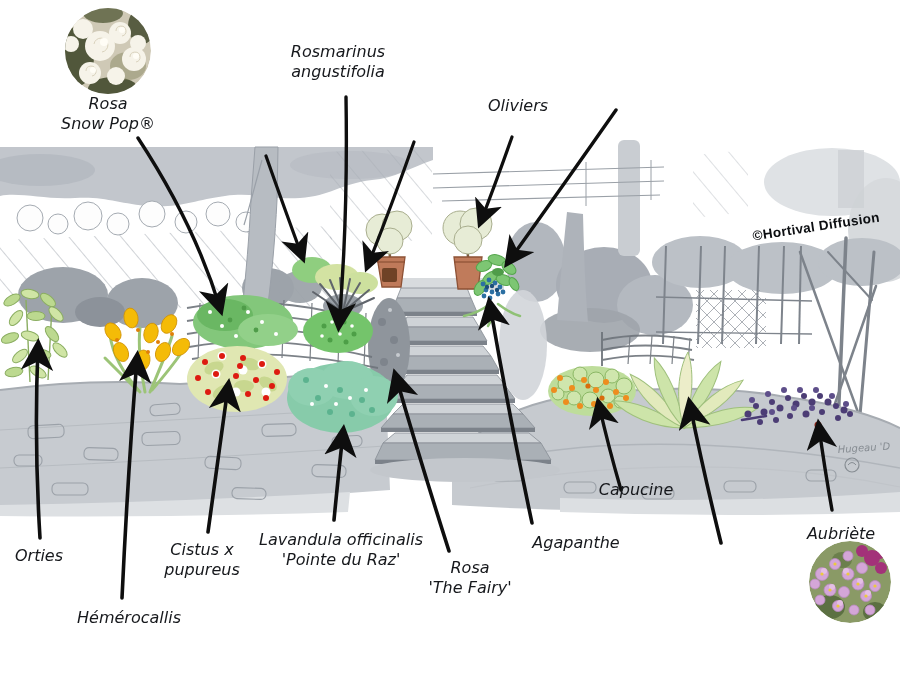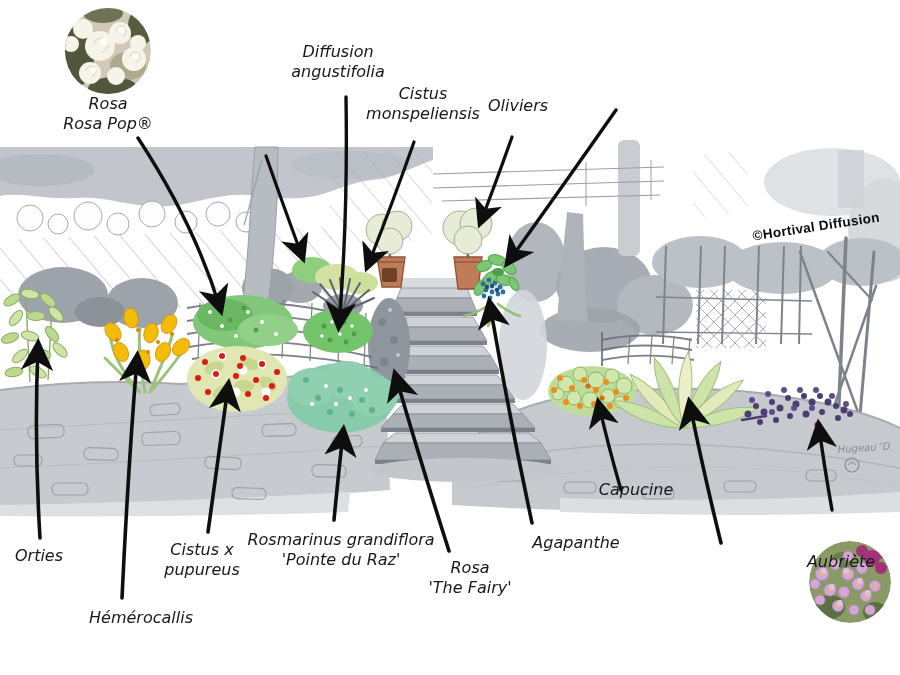--- a/index.html
+++ b/index.html
@@ -614,58 +614,54 @@
           <circle cx="866" cy="596" r="1.6"></circle>
           <circle cx="838" cy="606" r="1.6"></circle>
       <circle cx="835" cy="564" r="1.6"></circle>
           <circle cx="875" cy="586" r="1.6"></circle>
     </g>
   </g>
 </svg>
 
 <div class="plant-label" style="left:108px;top:94px">
   <div>Rosa</div>
-      <div>Rosa Pop®</div>
+      <div>Snow Pop®</div>
 </div>
 <div class="plant-label" style="left:247px;top:108px">
 </div>
 <div class="plant-label" style="left:338px;top:42px">
-  <div>Diffusion</div>
+  <div>Rosmarinus</div>
       <div>angustifolia</div>
-</div>
-<div class="plant-label" style="left:423px;top:84px">
-  <div>Cistus</div>
-      <div>monspeliensis</div>
 </div>
 <div class="plant-label" style="left:518px;top:96px">
   <div>Oliviers</div>
 </div>
 <div class="plant-label" style="left:39px;top:546px">
   <div>Orties</div>
 </div>
-<div class="plant-label" style="left:141px;top:608px">
+<div class="plant-label" style="left:129px;top:608px">
   <div>Hémérocallis</div>
 </div>
 <div class="plant-label" style="left:202px;top:540px">
   <div>Cistus x</div>
       <div>pupureus</div>
 </div>
 <div class="plant-label" style="left:341px;top:530px">
-  <div>Rosmarinus grandiflora</div>
+  <div>Lavandula officinalis</div>
       <div>'Pointe du Raz'</div>
 </div>
 <div class="plant-label" style="left:470px;top:558px">
   <div>Rosa</div>
       <div>'The Fairy'</div>
 </div>
 <div class="plant-label" style="left:576px;top:533px">
   <div>Agapanthe</div>
 </div>
 <div class="plant-label" style="left:636px;top:480px">
   <div>Capucine</div>
 </div>
-<div class="plant-label" style="left:841px;top:552px">
+<div class="plant-label" style="left:841px;top:524px">
   <div>Aubriète</div>
 </div>
 
 <div class="watermark">©Hortival Diffusion</div>
 
 </div>
 
 </body></html>

